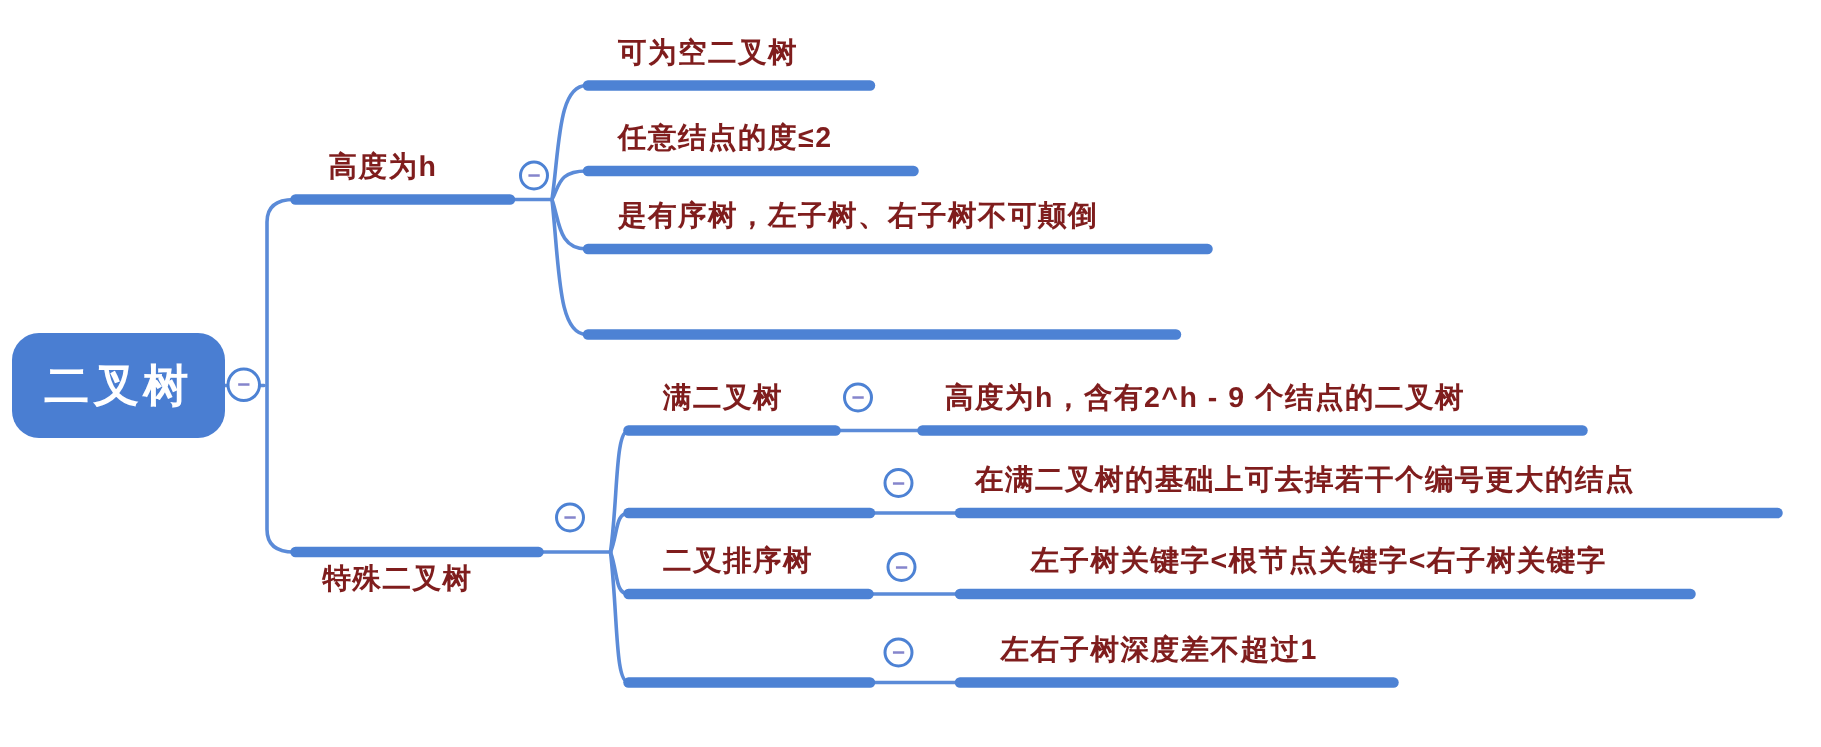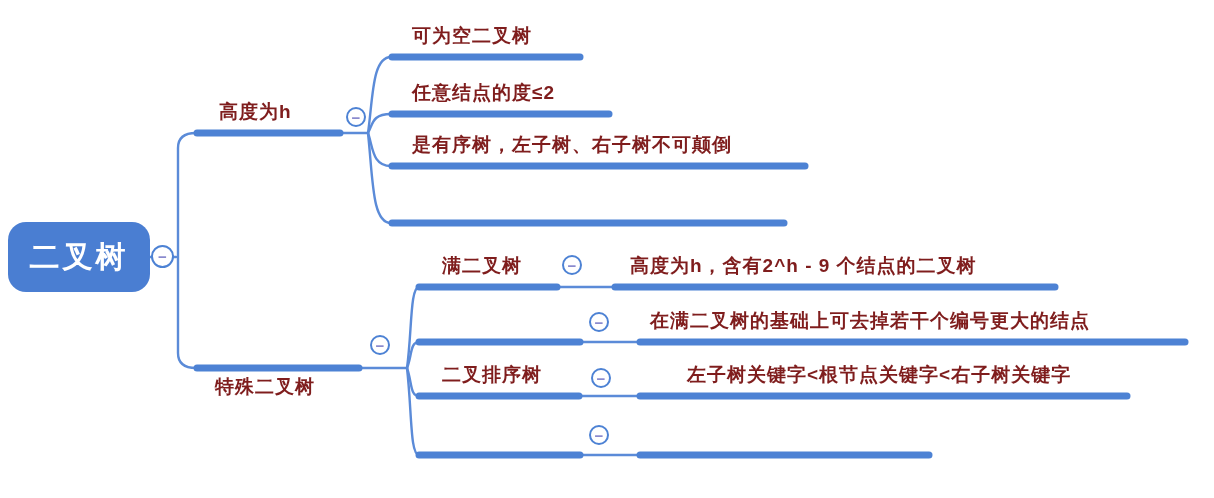--- a/index.html
+++ b/index.html
@@ -88,14 +88,15 @@
   <div class="topic" style="left:630px; top:253px;">高度为h，含有2^h - 9 个结点的二叉树</div>
 
   <div class="collapse" style="left:589px; top:312px;">−</div>
   <div class="topic" style="left:442px; top:362px;">二叉排序树</div>
 
   <div class="topic" style="left:650px; top:308px;">在满二叉树的基础上可去掉若干个编号更大的结点</div>
   <div class="collapse" style="left:591px; top:368px;">−</div>
   <div class="topic" style="left:667px; top:362px;margin-left:20px;">左子树关键字&lt;根节点关键字&lt;右子树关键字</div>
 
   <div class="collapse" style="left:589px; top:425px;">−</div>
+  <div class="topic" style="left:667px; top:421px;">左右子树深度差不超过1</div>
 
 </div>
 
 </body></html>

